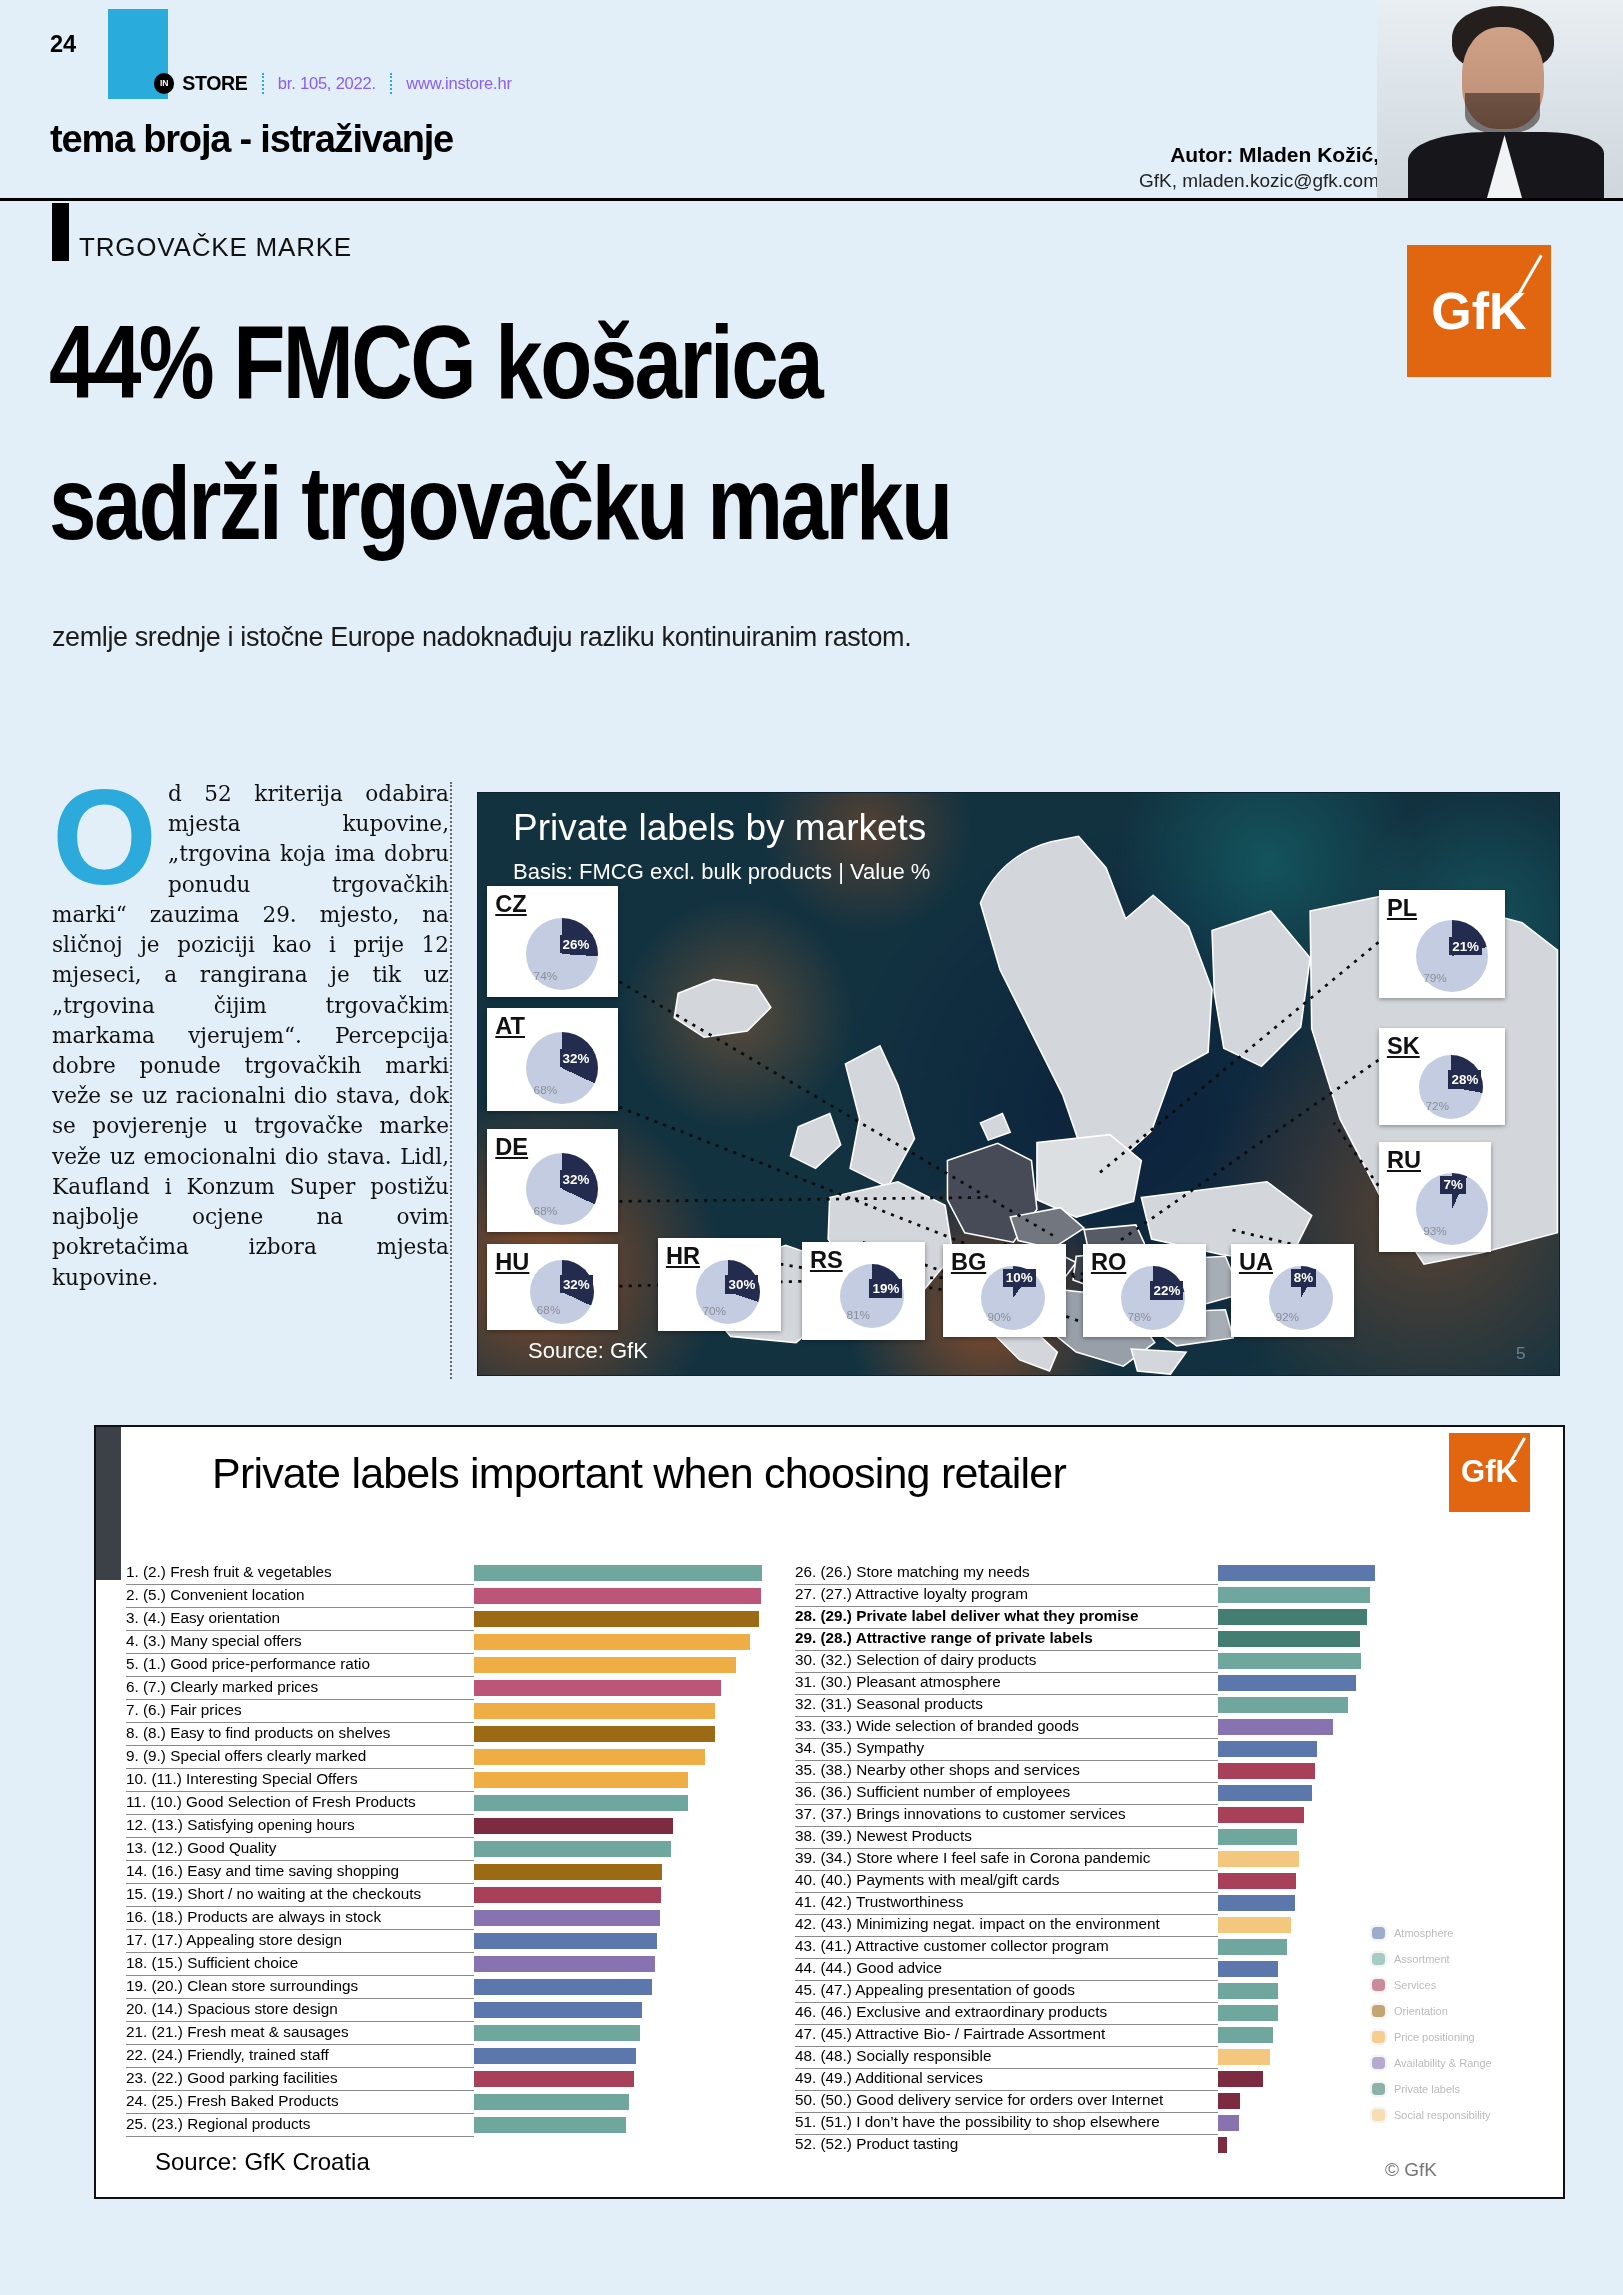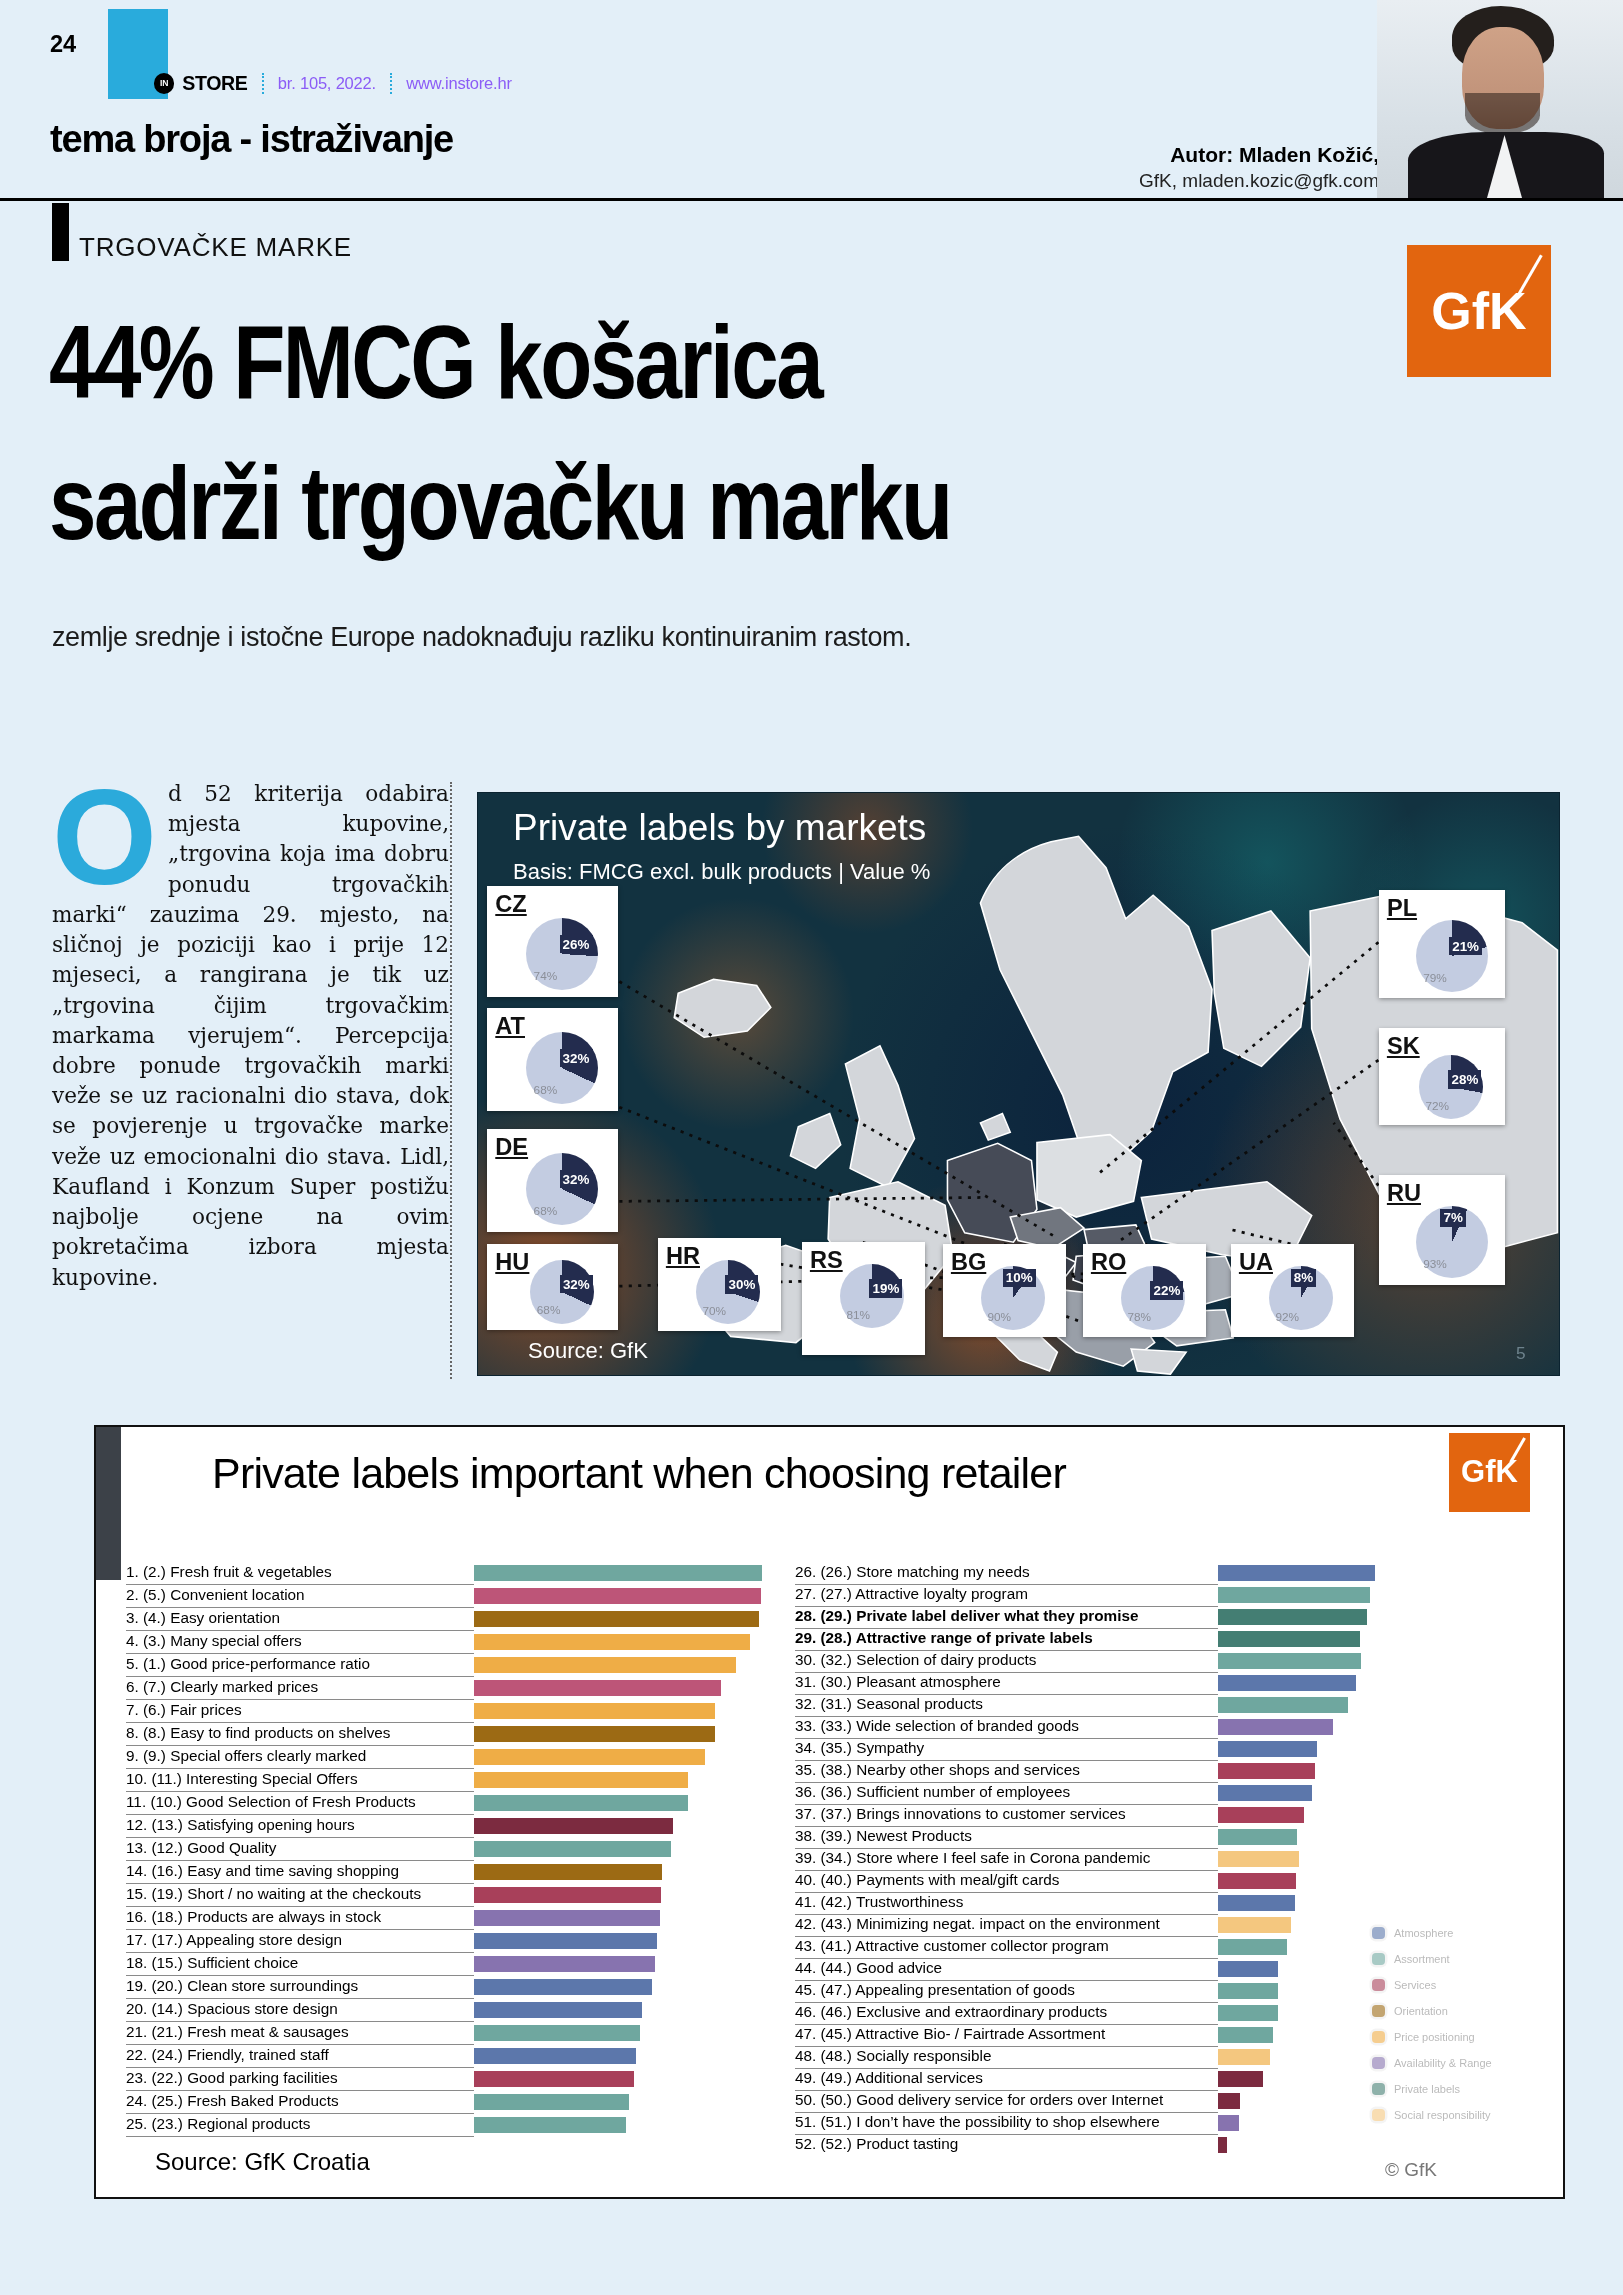--- a/index.html
+++ b/index.html
@@ -203,21 +203,21 @@
             <span class="olbl" style="left:10%;bottom:10%;">68%</span>
           </div>
         </div>
         <div class="ccard" style="left: 180px; top: 445px; width: 123px; height: 93px;">
           <span class="ccode">HR</span>
           <div class="pie" style="left:38px;top:22px;width:64px;height:64px;background:conic-gradient(#232C4E 0% 30%, #C3CCE1 30% 100%);">
             <span class="plbl" style="left:46%;top:24%">30%</span>
             <span class="olbl" style="left:10%;bottom:10%;">70%</span>
           </div>
         </div>
-        <div class="ccard" style="left: 324px; top: 449px; width: 123px; height: 113px;">
+        <div class="ccard" style="left: 324px; top: 449px; width: 123px; height: 98px;">
           <span class="ccode">RS</span>
           <div class="pie" style="left:38px;top:22px;width:64px;height:64px;background:conic-gradient(#232C4E 0% 19%, #C3CCE1 19% 100%);">
             <span class="plbl" style="left:46%;top:24%">19%</span>
             <span class="olbl" style="left:10%;bottom:10%;">81%</span>
           </div>
         </div>
         <div class="ccard" style="left: 465px; top: 451px; width: 123px; height: 93px;">
           <span class="ccode">BG</span>
           <div class="pie" style="left:38px;top:22px;width:64px;height:64px;background:conic-gradient(#232C4E 0% 10%, #C3CCE1 10% 100%);">
             <span class="plbl" style="left:34%;top:4%">10%</span>
@@ -245,21 +245,21 @@
             <span class="olbl" style="left:10%;bottom:10%;">79%</span>
           </div>
         </div>
         <div class="ccard" style="left: 901px; top: 235px; width: 126px; height: 97px;">
           <span class="ccode">SK</span>
           <div class="pie" style="left:40px;top:27px;width:64px;height:64px;background:conic-gradient(#232C4E 0% 28%, #C3CCE1 28% 100%);">
             <span class="plbl" style="left:46%;top:24%">28%</span>
             <span class="olbl" style="left:10%;bottom:10%;">72%</span>
           </div>
         </div>
-        <div class="ccard" style="left: 901px; top: 349px; width: 126px; height: 110px; margin-top: 33px;">
+        <div class="ccard" style="left: 901px; top: 349px; width: 112px; height: 110px;">
           <span class="ccode">RU</span>
           <div class="pie" style="left:37px;top:31px;width:72px;height:72px;background:conic-gradient(#232C4E 0% 7%, #C3CCE1 7% 100%);">
             <span class="plbl" style="left:34%;top:4%">7%</span>
             <span class="olbl" style="left:10%;bottom:10%;">93%</span>
           </div>
         </div>
       </div>
     <div class="map-src">Source: GfK</div>
     <div class="map-pageno">5</div>
   </div>

